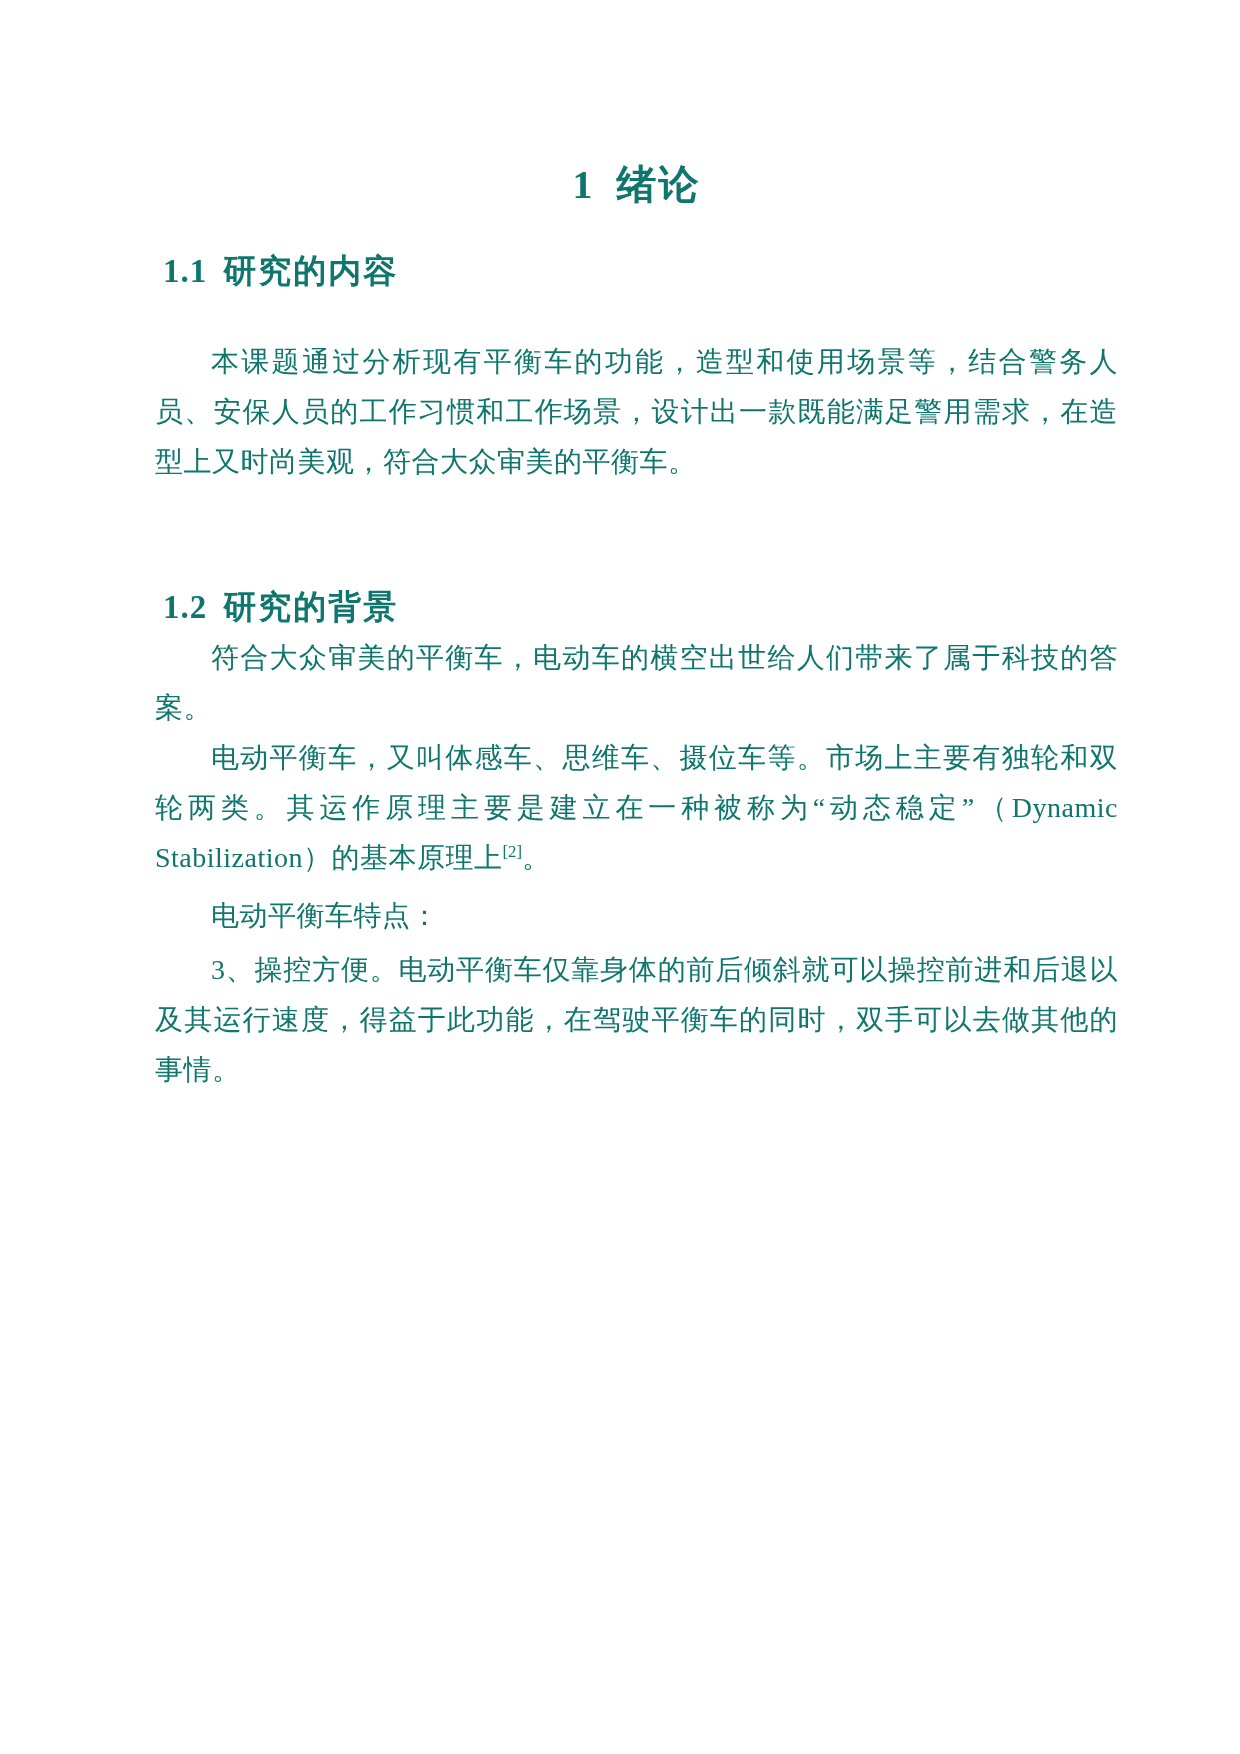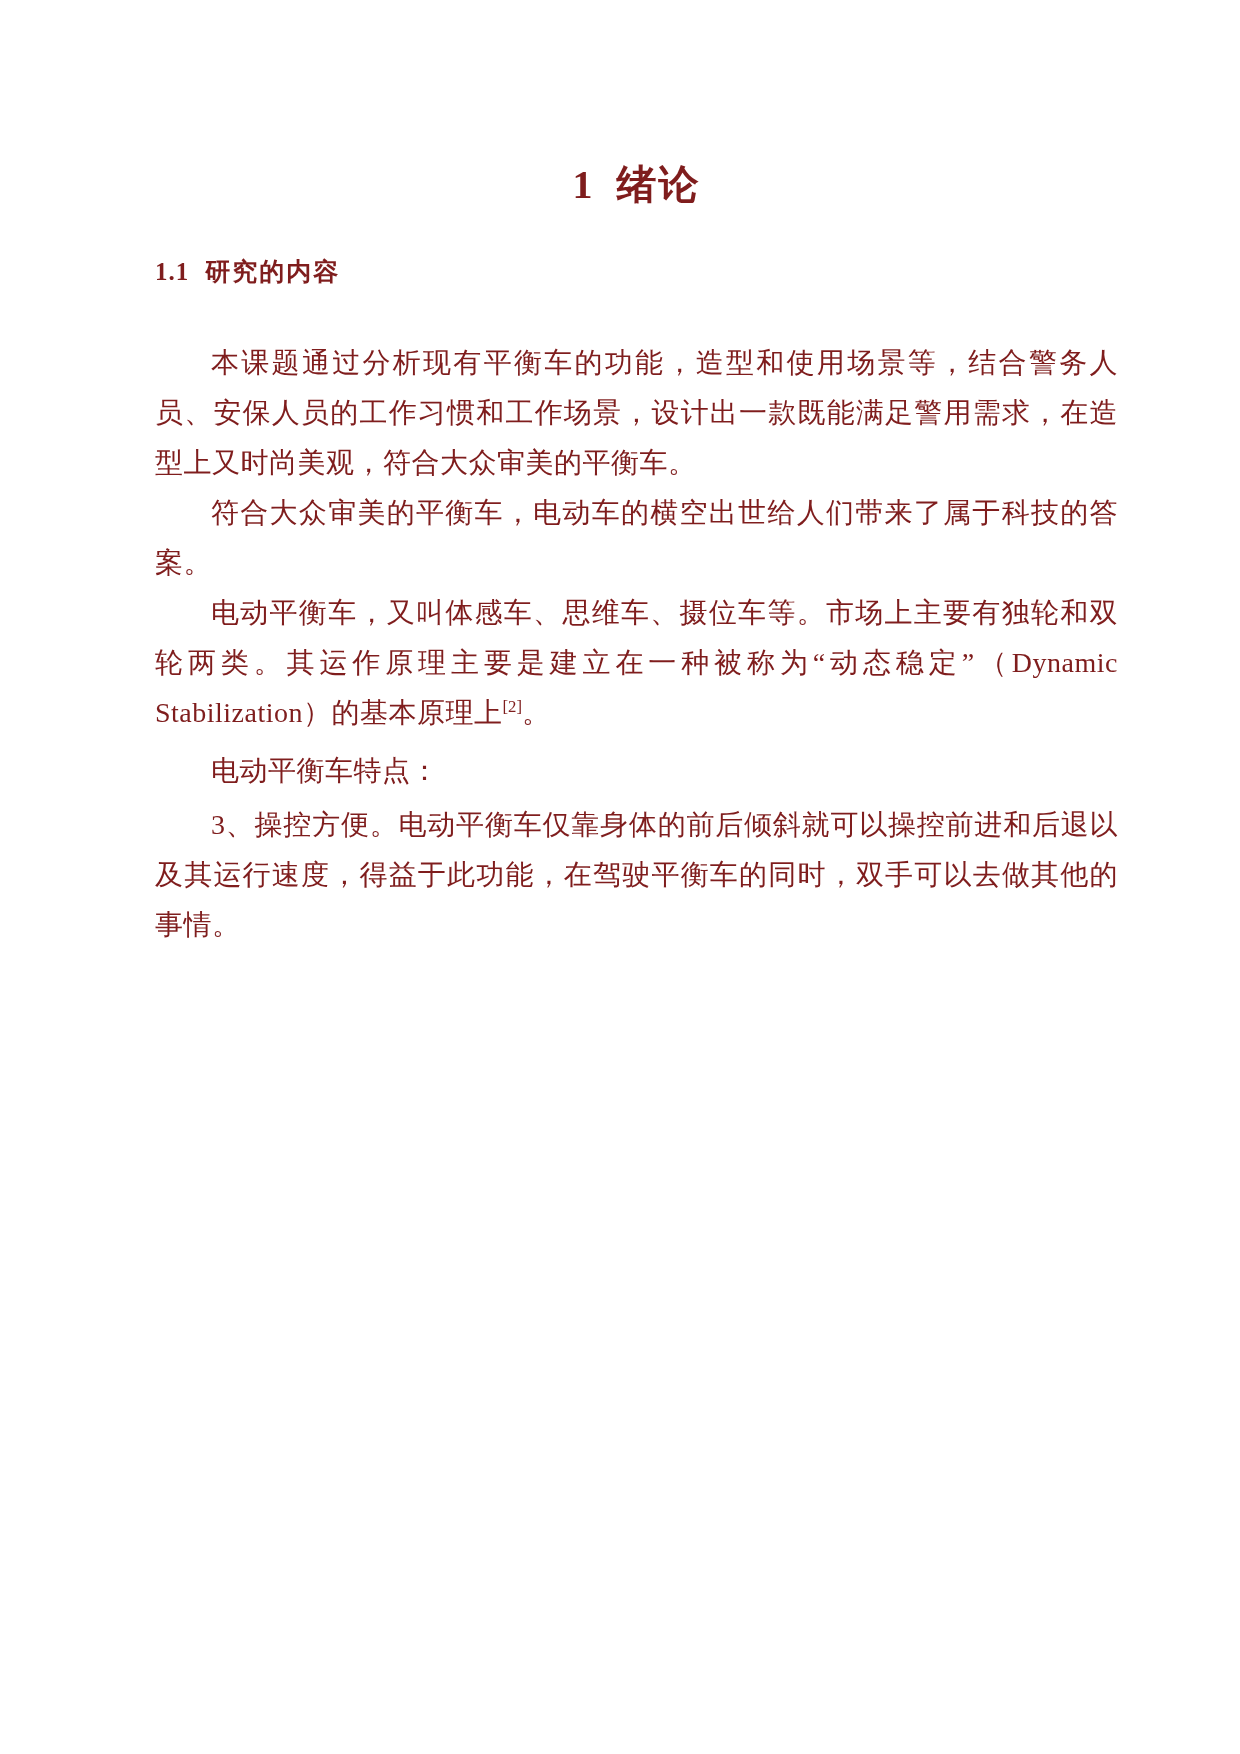--- a/index.html
+++ b/index.html
@@ -8,41 +8,41 @@
     background: #ffffff;
   }
   .page {
     position: relative;
     width: 1240px;
     height: 1352px;
     background: #ffffff;
     box-sizing: border-box;
     padding: 0 122px 0 155px;
     font-family: "Liberation Serif", "DejaVu Serif", serif;
-    color: #7f1d1d;
+    color: #0f766e;
     overflow: hidden;
   }
   .doc-title {
     margin: 160px 0 0 0;
     text-align: center;
     font-family: "Liberation Sans", "DejaVu Sans", sans-serif;
     font-weight: bold;
     font-size: 40px;
     line-height: 48px;
     letter-spacing: 2px;
   }
   .doc-title .num {
     font-family: "Liberation Serif", "DejaVu Serif", serif;
     margin-right: 22px;
   }
   .sec-heading {
     font-weight: bold;
-    font-size: 25px;
+    font-size: 33px;
     line-height: 36px;
-    margin: 0;
+    margin: 8px;
   }
   .sec-heading .num {
     font-family: "Liberation Serif", "DejaVu Serif", serif;
     letter-spacing: 1px;
     margin-right: 16px;
   }
   .sec-heading .label {
     font-family: "Liberation Sans", "DejaVu Sans", sans-serif;
     letter-spacing: 2px;
   }
@@ -80,20 +80,21 @@
 <body>
 
 <div class="page">
 
   <h1 class="doc-title"><span class="num">1</span><span>绪论</span></h1>
 
   <h2 class="sec-heading mt-heading1"><span class="num">1.1</span><span class="label">研究的内容</span></h2>
 
   <p class="para mt-para1">本课题通过分析现有平衡车的功能，造型和使用场景等，结合警务人员、安保人员的工作习惯和工作场景，设计出一款既能满足警用需求，在造型上又时尚美观，符合大众审美的平衡车。</p>
 
+  <h2 class="sec-heading mt-heading2"><span class="num">1.2</span><span class="label">研究的背景</span></h2>
 
 
   <p class="para">符合大众审美的平衡车，电动车的横空出世给人们带来了属于科技的答案。</p>
 
   <p class="para"><span>电动平衡车，又叫体感车、思维车、摄位车等。市场上主要有独轮和双轮两类。其运作原理主要是建立在一种被称为“动态稳定”（Dynamic Stabilization）的基本原理上</span><sup>[2]</sup><span>。</span></p>
 
   <p class="para mt-feat">电动平衡车特点：</p>
 
 
 

